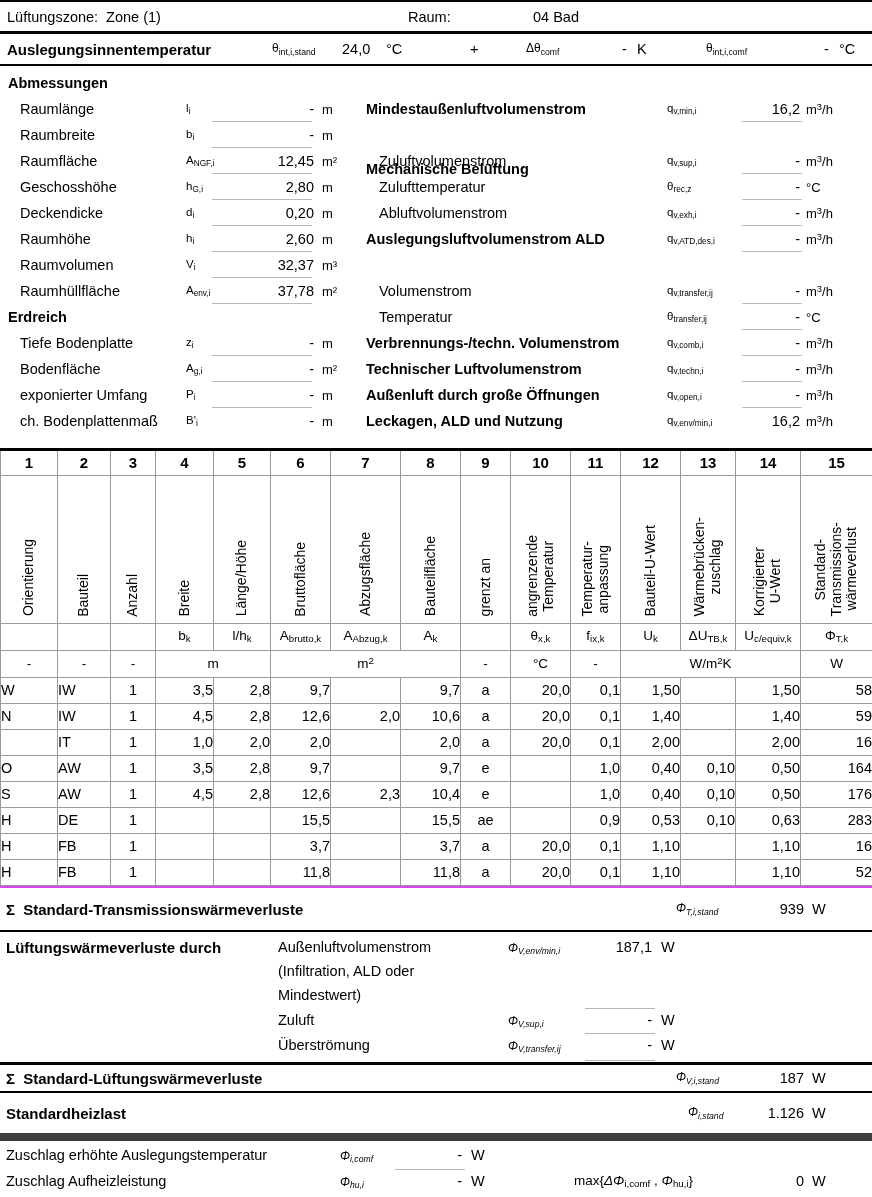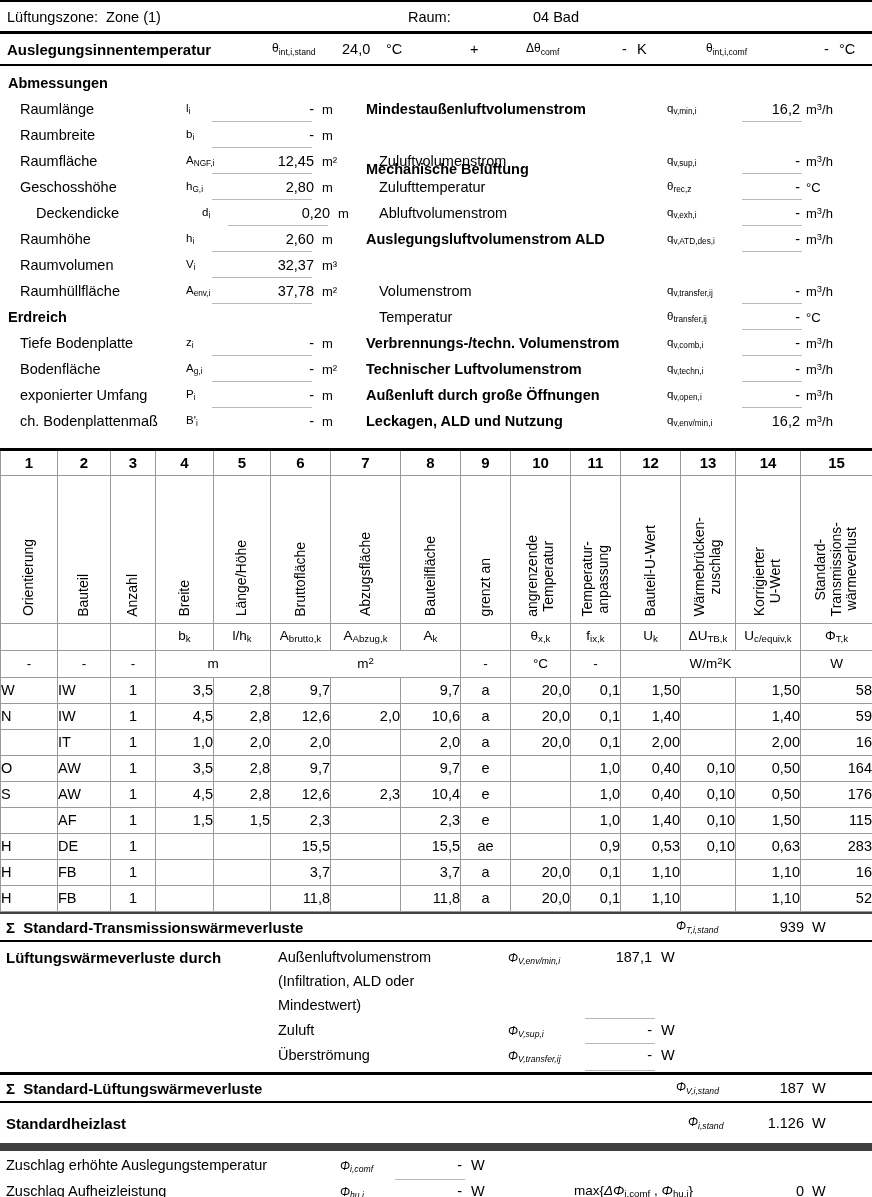--- a/index.html
+++ b/index.html
@@ -93,21 +93,21 @@
   table.main tr.symrow td { height: 27px; text-align: center; font-size: 13.5px; }
   table.main tr.unitrow td { height: 27px; text-align: center; font-size: 13.5px; }
   table.main tr.drow td { height: 26px; font-size: 14.5px; }
   td.c { text-align: center; }
   td.r { text-align: right; padding-right: 7px; }
   td.l { text-align: left;  padding-left: 7px; }
 
   
   .sumrow { position: relative; font-size: 14.5px; }
   .sumrow > * { position: absolute; }
-  .srow-trans { height: 30px; border-top: 2px solid #404040; border-bottom: 2px solid #000; }
+  .srow-trans { height: 46px; border-top: 2px solid #d946ef; border-bottom: 2px solid #000; }
   .vmid { top: 50%; transform: translateY(-50%); }
   .symf { font-size: 12px; font-style: italic; }
 
   .vent-block { position: relative; height: 131px; border-bottom: 1px solid #000; font-size: 14.5px; }
   .vent-block > * { position: absolute; }
 
   .srow-vent { height: 30px; border-top: 2px solid #000; border-bottom: 2px solid #000; }
   .srow-std  { height: 48px; border-bottom: 8px solid #404040; }
   .zuschlag  { position: relative; height: 59px; border-bottom: 2px solid #000; font-size: 14.5px; }
   .zuschlag > * { position: absolute; }
@@ -168,21 +168,21 @@
       <span class="unit">m²</span>
       <span class="uline"></span>
     </div>
     <div class="brow L ind" style="top:108px;left:0;width:360px;">
       <span class="lbl">Geschosshöhe</span>
       <span class="sym">h<sub>G,i</sub></span>
       <span class="val">2,80</span>
       <span class="unit">m</span>
       <span class="uline"></span>
     </div>
-    <div class="brow L ind" style="top:134px;left:16px;width:360px;">
+    <div class="brow L ind" style="top:134px;left:0;width:360px;">
       <span class="lbl">Deckendicke</span>
       <span class="sym">d<sub>i</sub></span>
       <span class="val">0,20</span>
       <span class="unit">m</span>
       <span class="uline"></span>
     </div>
     <div class="brow L ind" style="top:160px;left:0;width:360px;">
       <span class="lbl">Raumhöhe</span>
       <span class="sym">h<sub>i</sub></span>
       <span class="val">2,60</span>
@@ -484,37 +484,20 @@
       <td class="r">10,4</td>
       <td class="c">e</td>
       <td class="r"></td>
       <td class="r">1,0</td>
       <td class="r">0,40</td>
       <td class="r">0,10</td>
       <td class="r">0,50</td>
       <td class="r">176</td>
     </tr>
     <tr class="drow">
-      <td class="l"></td>
-      <td class="l">AF</td>
-      <td class="c">1</td>
-      <td class="r">1,5</td>
-      <td class="r">1,5</td>
-      <td class="r">2,3</td>
-      <td class="r"></td>
-      <td class="r">2,3</td>
-      <td class="c">e</td>
-      <td class="r"></td>
-      <td class="r">1,0</td>
-      <td class="r">1,40</td>
-      <td class="r">0,10</td>
-      <td class="r">1,50</td>
-      <td class="r">115</td>
-    </tr>
-    <tr class="drow">
       <td class="l">H</td>
       <td class="l">DE</td>
       <td class="c">1</td>
       <td class="r"></td>
       <td class="r"></td>
       <td class="r">15,5</td>
       <td class="r"></td>
       <td class="r">15,5</td>
       <td class="c">ae</td>
       <td class="r"></td>

